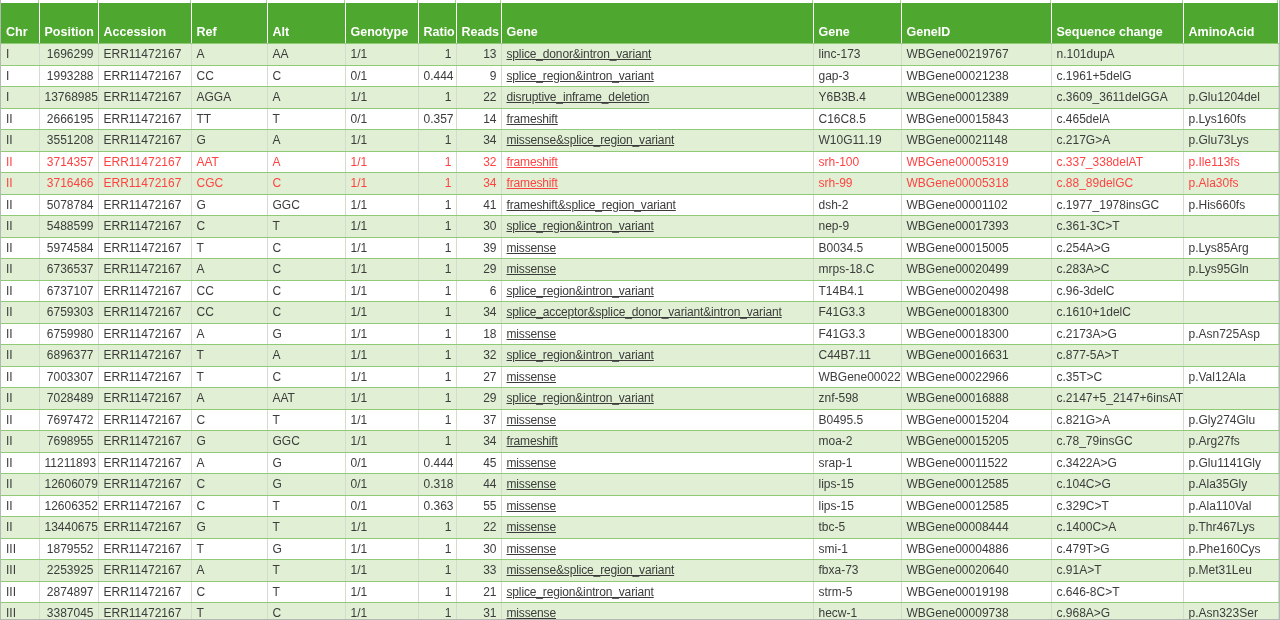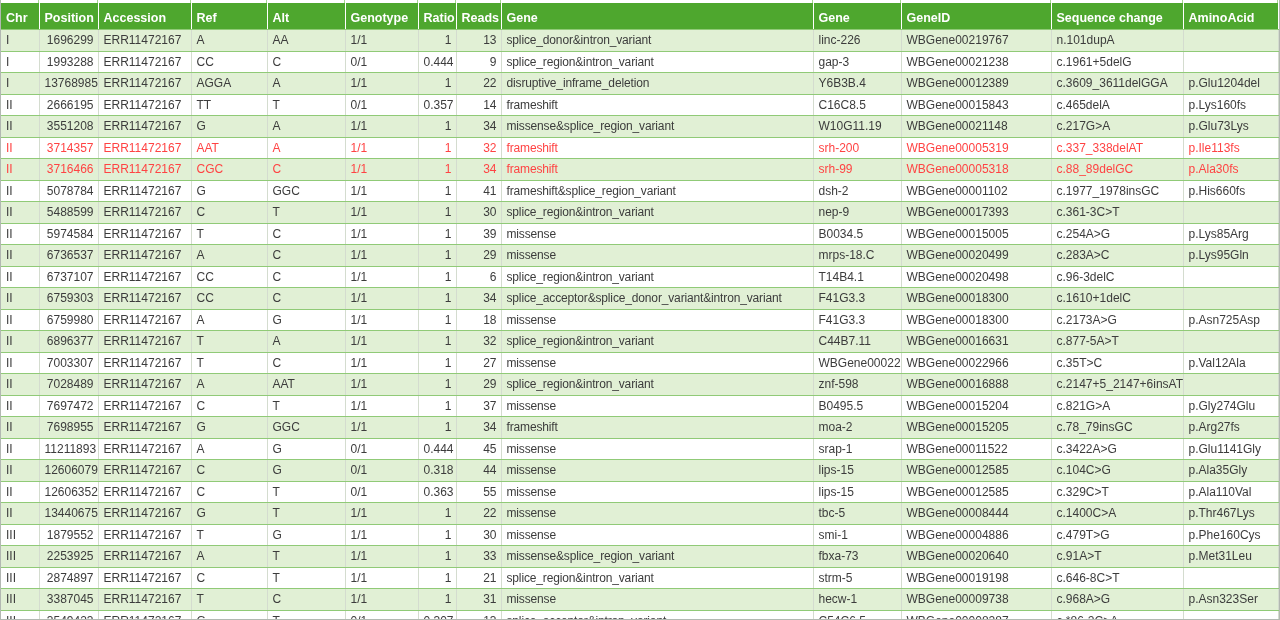--- a/index.html
+++ b/index.html
@@ -16,36 +16,36 @@
   }
   .strip{height:3px;display:flex;background:#fff;}
   .strip span{display:block;height:3px;border-right:1px solid #A7D792;}
   table{
     border-collapse:collapse;table-layout:fixed;width:1277px;
     font-size:12px;color:var(--text);
   }
   th{
     background:var(--header-green);color:var(--header-text);
     font-weight:bold;text-align:left;height:22px;
-    padding:4px 4px 0 5px;font-size:12.5px;
+    padding:18px 4px 0 5px;font-size:12.5px;
     border-right:1px solid rgba(255,255,255,0.55);
     border-bottom:1px solid var(--grid-green);
     white-space:nowrap;overflow:hidden;
   }
   td{
     height:20.5px;padding:0 4px 0 5px;
     border-right:1px solid var(--grid-gray);
     border-bottom:1px solid var(--grid-green);
     white-space:nowrap;overflow:hidden;
     background:#ffffff;
   }
   tr.band-green td{background:var(--band-green);}
   tr.red td{color:var(--highlight-red);}
   td.align-right{text-align:right;}
-  td.col-type{letter-spacing:-0.15px;}
+  td.col-type{letter-spacing:-0.15px;text-decoration:underline;}
 </style>
 </head>
 <body>
 
 <div class="frame">
   <div class="strip">
       <span style="width: 37px;"></span>
       <span style="width: 58px;"></span>
       <span style="width: 92px;"></span>
       <span style="width: 75px;"></span>
@@ -96,21 +96,21 @@
         <tr class="band-green">
           <td class="align-left col-chr">I</td>
           <td class="align-right col-position">1696299</td>
           <td class="align-left col-accession">ERR11472167</td>
           <td class="align-left col-ref">A</td>
           <td class="align-left col-alt">AA</td>
           <td class="align-left col-genotype">1/1</td>
           <td class="align-right col-ratio">1</td>
           <td class="align-right col-reads">13</td>
           <td class="align-left col-type">splice_donor&amp;intron_variant</td>
-          <td class="align-left col-gene">linc-226</td>
+          <td class="align-left col-gene">linc-173</td>
           <td class="align-left col-geneid">WBGene00219767</td>
           <td class="align-left col-seqchange">n.101dupA</td>
           <td class="align-left col-aminoacid"></td>
         </tr>
         <tr class="band-white">
           <td class="align-left col-chr">I</td>
           <td class="align-right col-position">1993288</td>
           <td class="align-left col-accession">ERR11472167</td>
           <td class="align-left col-ref">CC</td>
           <td class="align-left col-alt">C</td>
@@ -171,21 +171,21 @@
         <tr class="band-white red">
           <td class="align-left col-chr">II</td>
           <td class="align-right col-position">3714357</td>
           <td class="align-left col-accession">ERR11472167</td>
           <td class="align-left col-ref">AAT</td>
           <td class="align-left col-alt">A</td>
           <td class="align-left col-genotype">1/1</td>
           <td class="align-right col-ratio">1</td>
           <td class="align-right col-reads">32</td>
           <td class="align-left col-type">frameshift</td>
-          <td class="align-left col-gene">srh-200</td>
+          <td class="align-left col-gene">srh-100</td>
           <td class="align-left col-geneid">WBGene00005319</td>
           <td class="align-left col-seqchange">c.337_338delAT</td>
           <td class="align-left col-aminoacid">p.Ile113fs</td>
         </tr>
         <tr class="band-green red">
           <td class="align-left col-chr">II</td>
           <td class="align-right col-position">3716466</td>
           <td class="align-left col-accession">ERR11472167</td>
           <td class="align-left col-ref">CGC</td>
           <td class="align-left col-alt">C</td>

